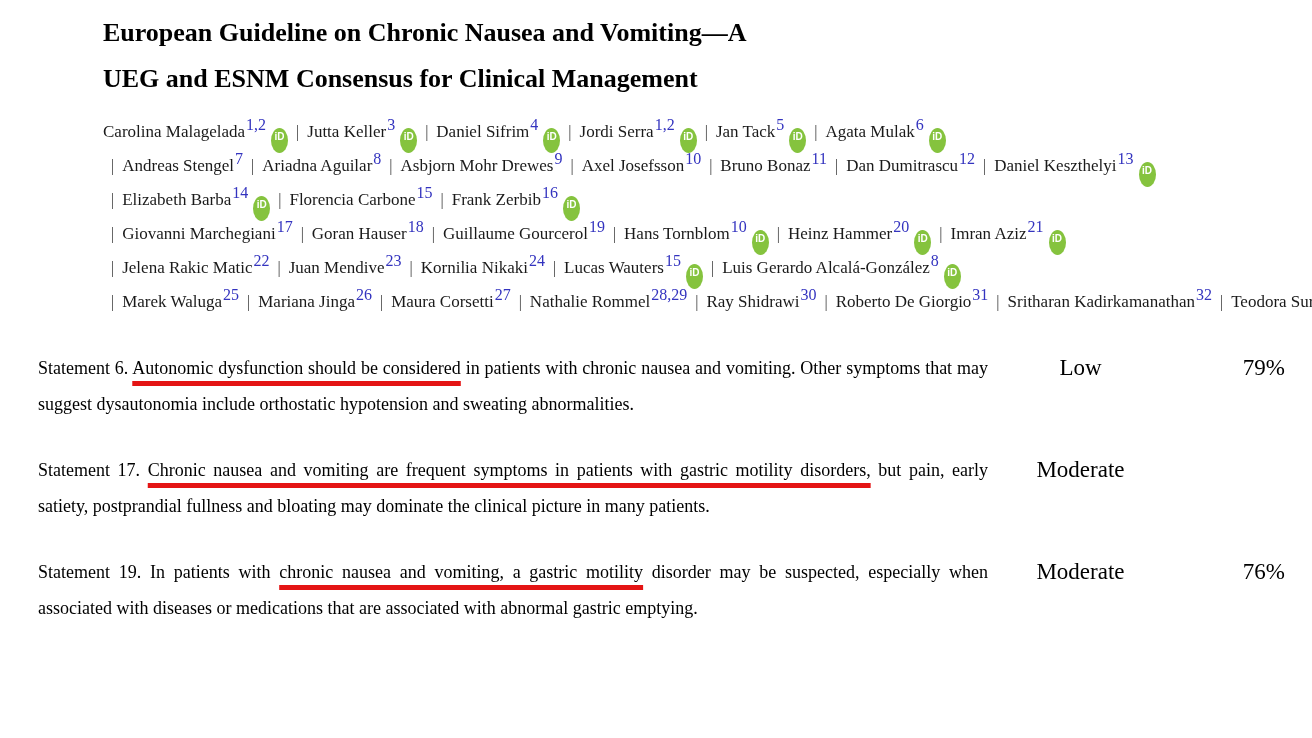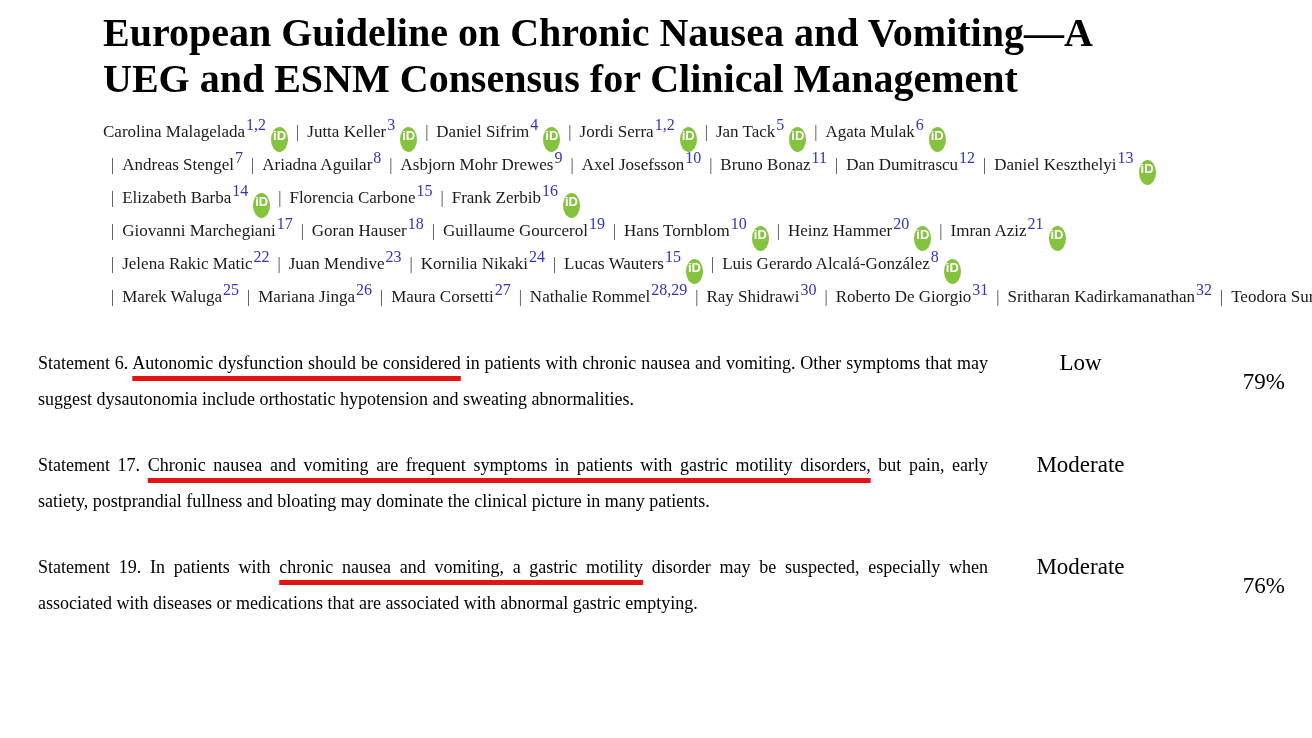--- a/index.html
+++ b/index.html
@@ -8,36 +8,36 @@
     --underline-red:#e41414;
   }
   html,body{
     margin:0;padding:0;width:1312px;height:738px;background:#ffffff;overflow:hidden;
     font-family:"Liberation Serif", serif;color:#000;
   }
   .page{position:relative;width:1312px;height:738px;}
   header{margin:10px 0 0 103px;width:1130px;}
   h1{
     margin:0;font-family:"Liberation Serif", serif;font-weight:bold;
-    font-size:40px;line-height:46px;letter-spacing:0px;color:#000;
+    font-size:26px;line-height:46px;letter-spacing:0px;color:#000;
   }
   h1 .tl{display:block;}
   .byline{
     margin:17px 0 0 0;width:1125px;
     font-size:17px;line-height:25px;color:#1a1a1a;
   }
   .author{white-space:nowrap;}
   .author sup{
     font-size:16px;line-height:0;color:var(--sup-blue);
     vertical-align:super;margin-left:1px;
   }
   .orcid{
     display:inline-block;width:17px;height:25px;border-radius:50%;
     background:var(--orcid-green);color:#fff;text-align:center;
-    font-family:"Liberation Sans", sans-serif;font-weight:bold;font-size:13px;
+    font-family:"Liberation Sans", sans-serif;font-weight:bold;font-size:10px;
     line-height:17px;margin-left:5px;vertical-align:-3px;letter-spacing:0px;
   }
   .sep{color:#444;margin:0 8px;font-size:16px;}
   .statements{margin:36px 27px 0 38px;}
   .statement-row{
     display:grid;grid-template-columns:950px 185px 1fr;
     align-items:start;margin-bottom:30px;
   }
   .statement-text{
     font-size:18px;line-height:36px;text-align:justify;color:#000000;
@@ -46,21 +46,21 @@
     text-decoration:underline;
     text-decoration-color:var(--underline-red);
     text-decoration-thickness:4.5px;
     text-underline-offset:7px;
     text-decoration-skip-ink:none;
   }
   .evidence-level{
     font-size:23px;line-height:36px;text-align:center;padding-top:0;
   }
   .agreement{
-    font-size:23px;line-height:36px;text-align:right;margin-top:19px;
+    font-size:23px;line-height:36px;text-align:right;
   }
 </style>
 </head>
 <body>
 
 <div class="page">
   <header>
     <h1>
       <span class="tl">European Guideline on Chronic Nausea and Vomiting—A</span>
       <span class="tl">UEG and ESNM Consensus for Clinical Management</span>

